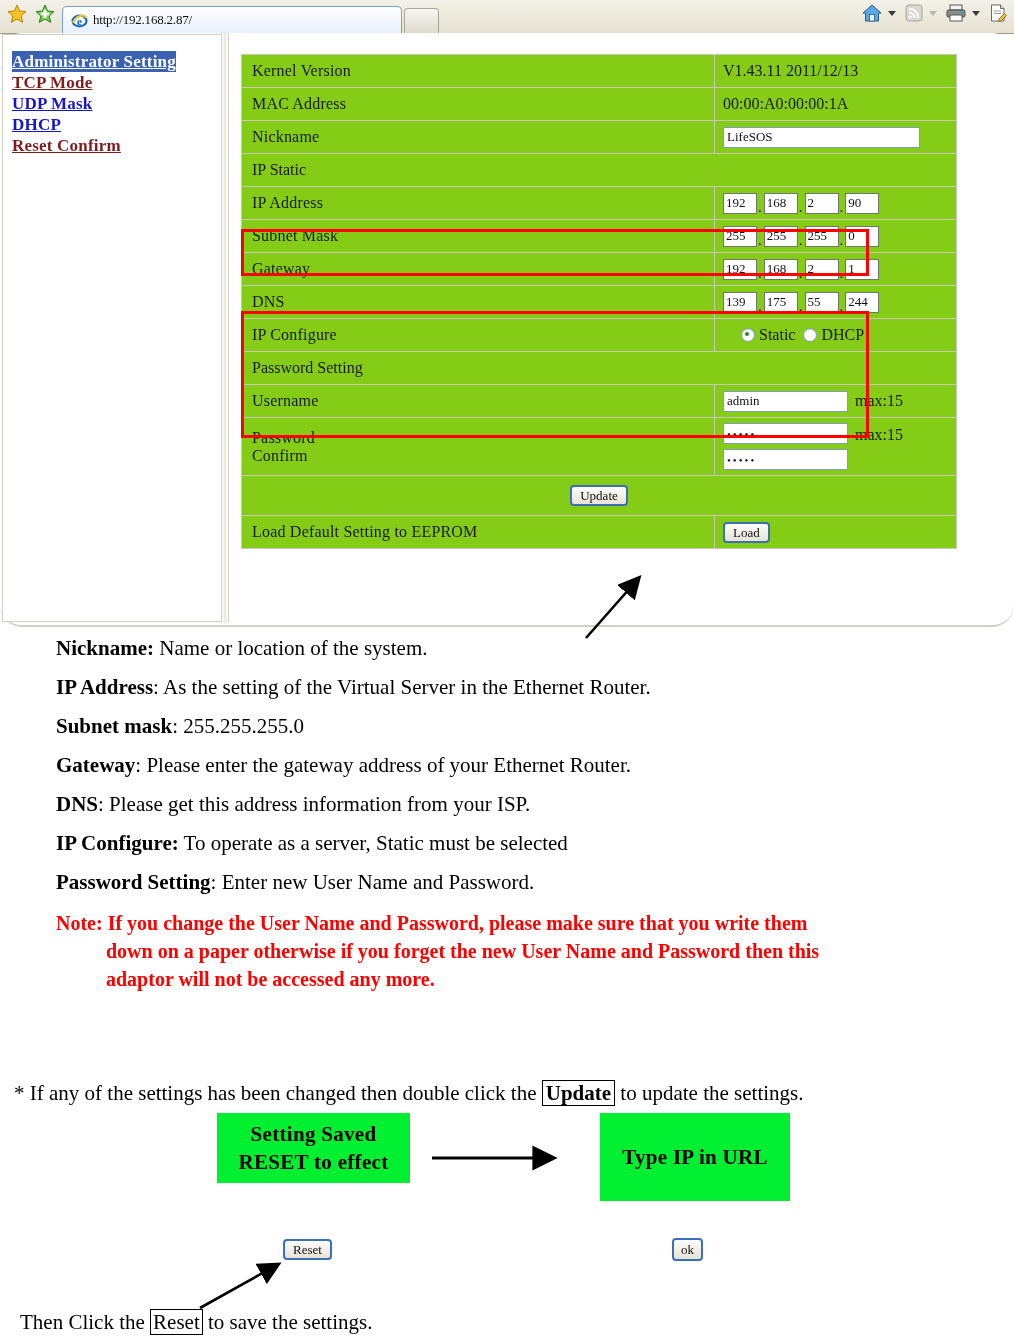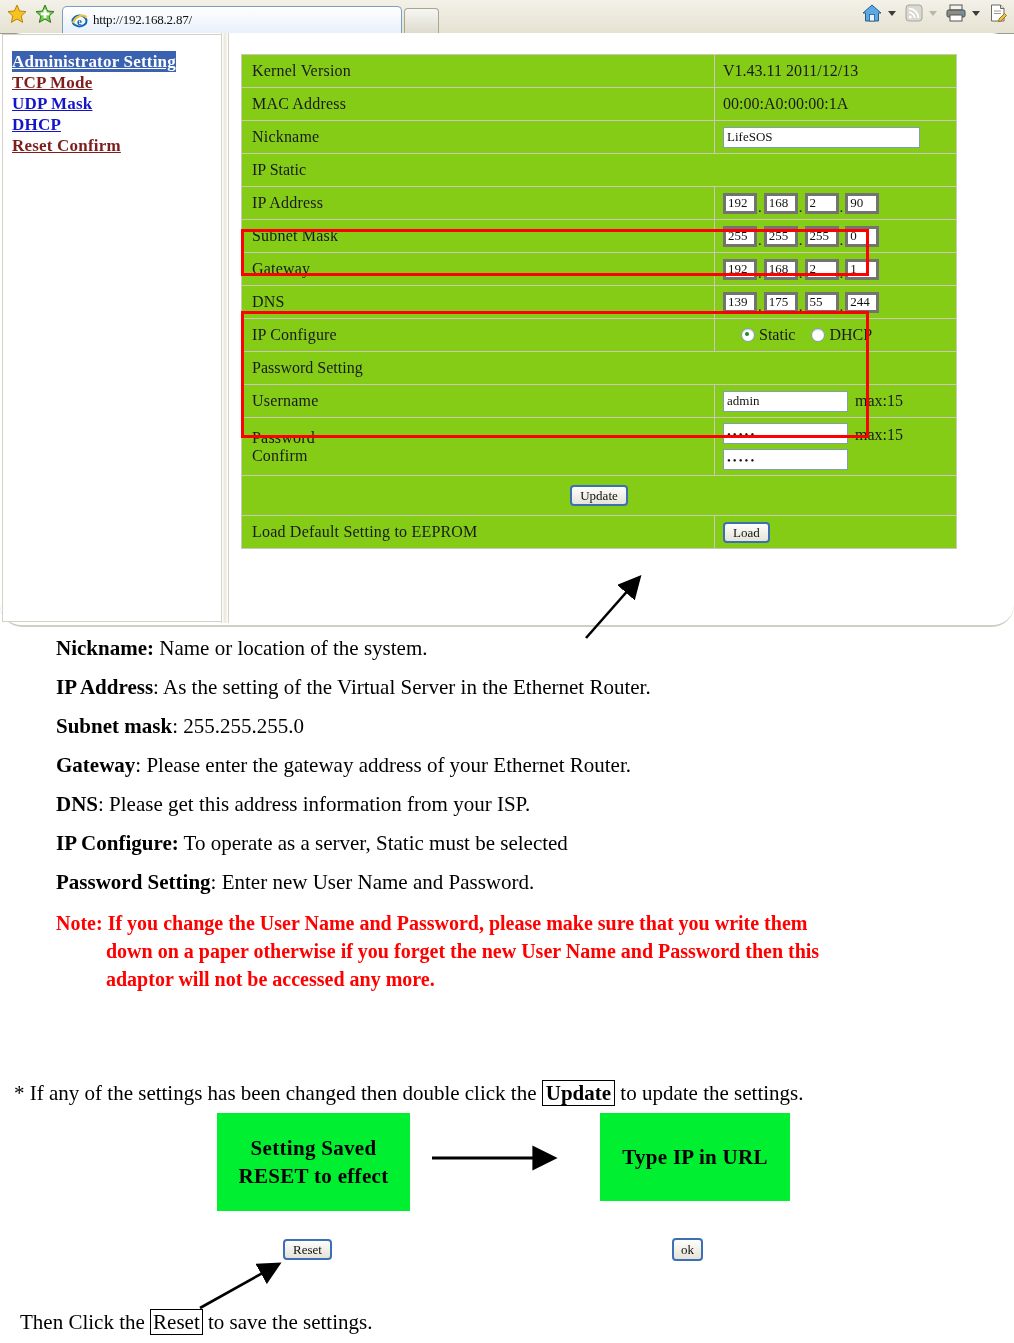--- a/index.html
+++ b/index.html
@@ -94,40 +94,40 @@
   .settings tr td:first-child{border-left:1px solid #cbc8b8;}
   .settings tr td:last-child{border-right:1px solid #cbc8b8;}
   .lbl{width:462px;padding:7px 0 7px 10px !important;letter-spacing:0.2px;}
   .val{padding:5px 0 5px 8px !important;border-left:1px solid #cbc8b8;}
   .row-section td{padding:7px 0 7px 10px !important;}
 
   
   .ipgroup{display:flex;align-items:center;gap:0;}
   .oct{
     width:34px;height:21px;box-sizing:border-box;
-    border:3px solid #737373;background:#fff;
+    border:1px solid #737373;background:#fff;
     font-family:"Liberation Serif", serif;font-size:13px;
     padding:0 2px;color:#111;line-height:19px;
   }
   .dot{font-size:15px;padding:0 2px 0 1px;line-height:14px;align-self:flex-end;}
 
   .txtbox{
     height:21px;box-sizing:border-box;
     border:1px solid #7f9db9;background:#fff;
     font-family:"Liberation Serif", serif;font-size:13px;
     padding:0 3px;color:#111;
   }
   .nick{width:197px;}
   .userbox{width:125px;}
   .pwbox{width:125px;letter-spacing:2px;font-size:11px;}
   .maxlbl{font-size:16px;margin-left:7px;}
   .pwwrap{display:flex;align-items:center;}
   .pwstack{display:flex;flex-direction:column;gap:5px;}
 
-  .radios{display:flex;align-items:center;gap:16px;font-size:16px;padding-left:18px;}
+  .radios{display:flex;align-items:center;gap:8px;font-size:16px;padding-left:18px;}
   .radio{display:inline-flex;align-items:center;gap:4px;}
   .rdot{
     width:12px;height:12px;border-radius:50%;
     border:1px solid #7f9db9;background:#fff;display:inline-block;position:relative;
     box-shadow:inset 0 1px 1px rgba(0,0,0,.18);
   }
   .rdot.on::after{
     content:"";position:absolute;left:3px;top:3px;width:4px;height:4px;border-radius:50%;
     background:#1f8a2a;
   }
@@ -171,21 +171,21 @@
     border:1px solid #000;padding:0 3px;font-weight:bold;
   }
 
   
   .greenbox{
     position:absolute;background:#00ef30;
     display:flex;flex-direction:column;align-items:center;justify-content:center;
     font-family:"Liberation Serif", serif;font-weight:bold;font-size:21px;color:#000;
     line-height:28px;letter-spacing:.3px;
   }
-  #green-saved{left:217px;top:1113px;width:193px;height:98px;}
+  #green-saved{left:217px;top:1113px;width:193px;height:70px;}
   #green-typeip{left:600px;top:1113px;width:190px;height:88px;}
 
   #btn-reset{position:absolute;left:283px;top:1239px;}
   #btn-ok{position:absolute;left:672px;top:1238px;}
   #btn-ok .btn{padding:2px 7px;}
 
   .bottomline{
     position:absolute;left:20px;top:1310px;
     font-family:"Liberation Serif", serif;font-size:21px;color:#000;
   }

